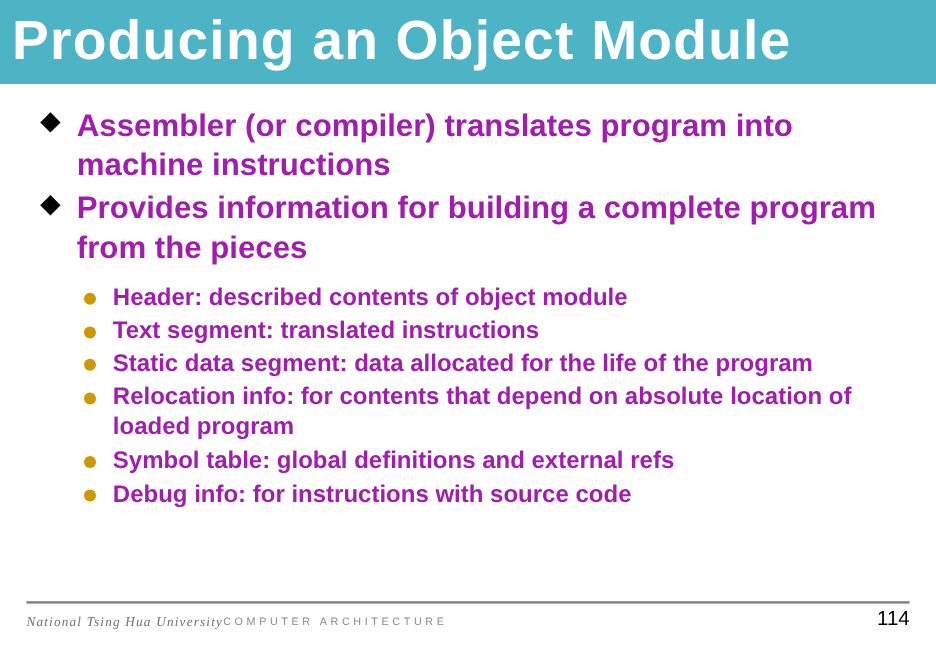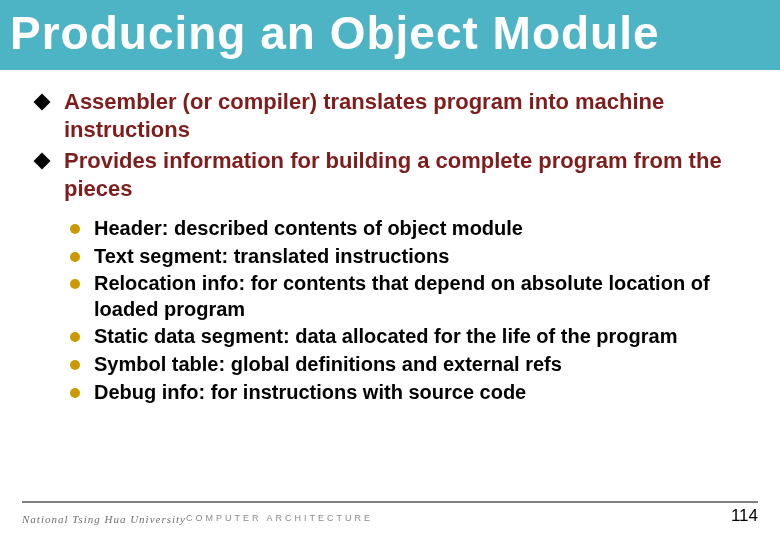--- a/index.html
+++ b/index.html
@@ -26,23 +26,23 @@
   .content {
     padding: 18px 28px 0 28px;
   }
   .main-list {
     list-style: none;
   }
   .main-item {
     position: relative;
     padding-left: 36px;
     margin-bottom: 4px;
-    font-size: 22px;
+    font-size: 26px;
     font-weight: bold;
-    color: #7f1d1d;
+    color: #a21caf;
     line-height: 1.25;
   }
   .diamond {
     position: absolute;
     left: 8px;
     top: 8px;
     width: 12px;
     height: 12px;
     background: #000;
     transform: rotate(45deg);
@@ -51,21 +51,21 @@
     list-style: none;
     margin-top: 14px;
     margin-left: 36px;
   }
   .sub-item {
     position: relative;
     padding-left: 30px;
     margin-bottom: 2px;
     font-size: 20px;
     font-weight: bold;
-    color: #000000;
+    color: #a21caf;
     line-height: 1.28;
   }
   .dot {
     position: absolute;
     left: 6px;
     top: 8px;
     width: 10px;
     height: 10px;
     background: #cc9900;
     border-radius: 50%;
@@ -136,25 +136,25 @@
     <li class="sub-item">
       <span class="dot"></span>
       <span>Header: described contents of object module</span>
     </li>
     <li class="sub-item">
       <span class="dot"></span>
       <span>Text segment: translated instructions</span>
     </li>
     <li class="sub-item">
       <span class="dot"></span>
-      <span>Relocation info: for contents that depend on absolute location of loaded program</span>
+      <span>Static data segment: data allocated for the life of the program</span>
     </li>
     <li class="sub-item">
       <span class="dot"></span>
-      <span>Static data segment: data allocated for the life of the program</span>
+      <span>Relocation info: for contents that depend on absolute location of loaded program</span>
     </li>
     <li class="sub-item">
       <span class="dot"></span>
       <span>Symbol table: global definitions and external refs</span>
     </li>
     <li class="sub-item">
       <span class="dot"></span>
       <span>Debug info: for instructions with source code</span>
     </li>
   </ul>

